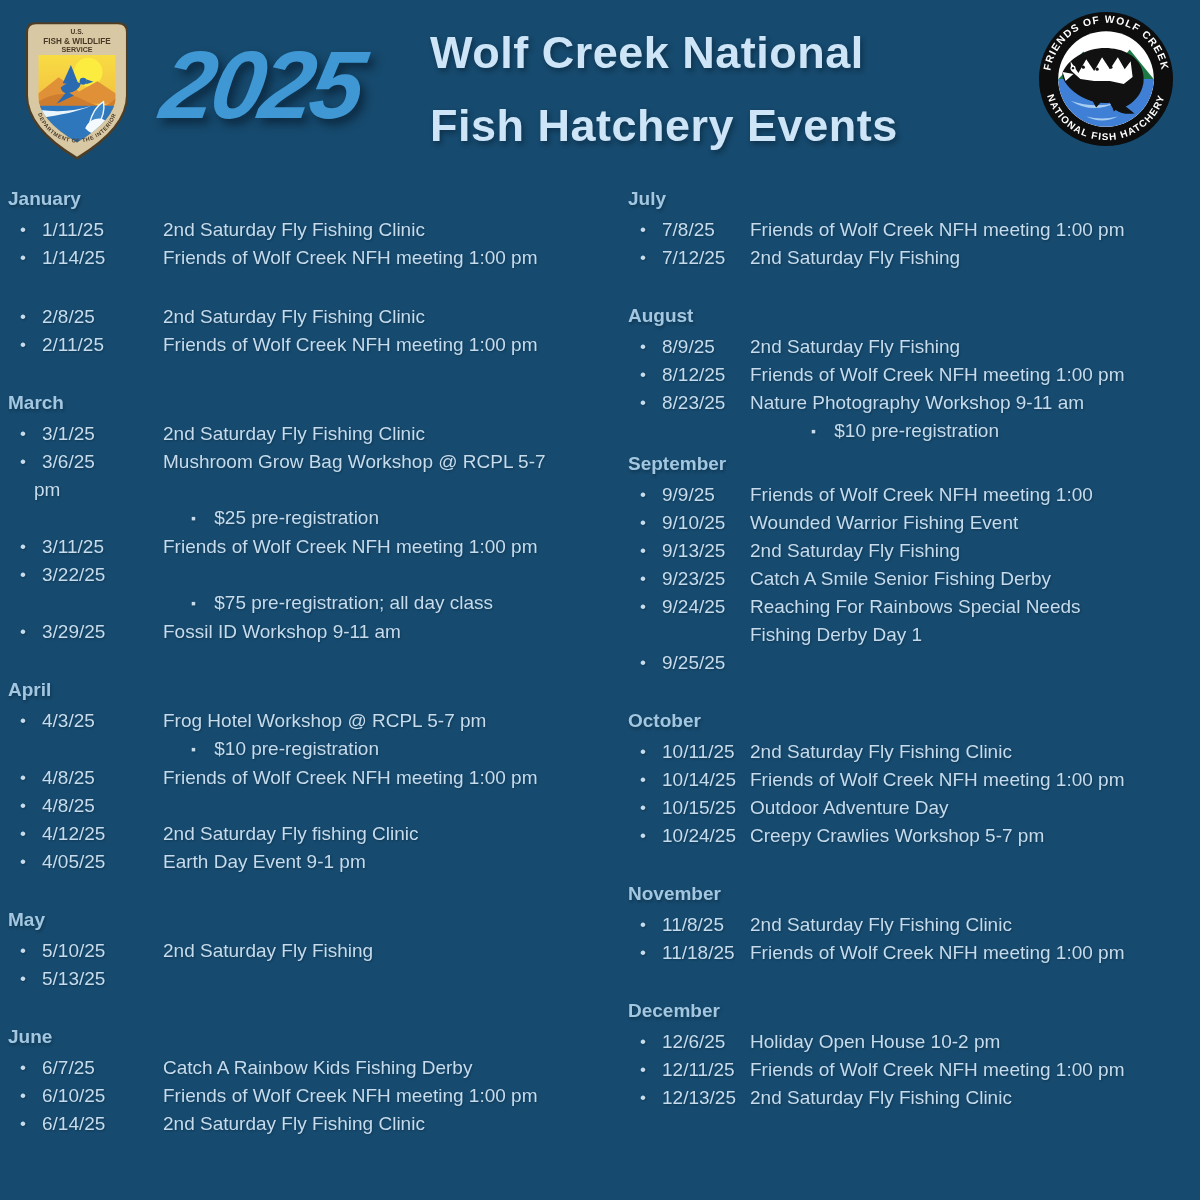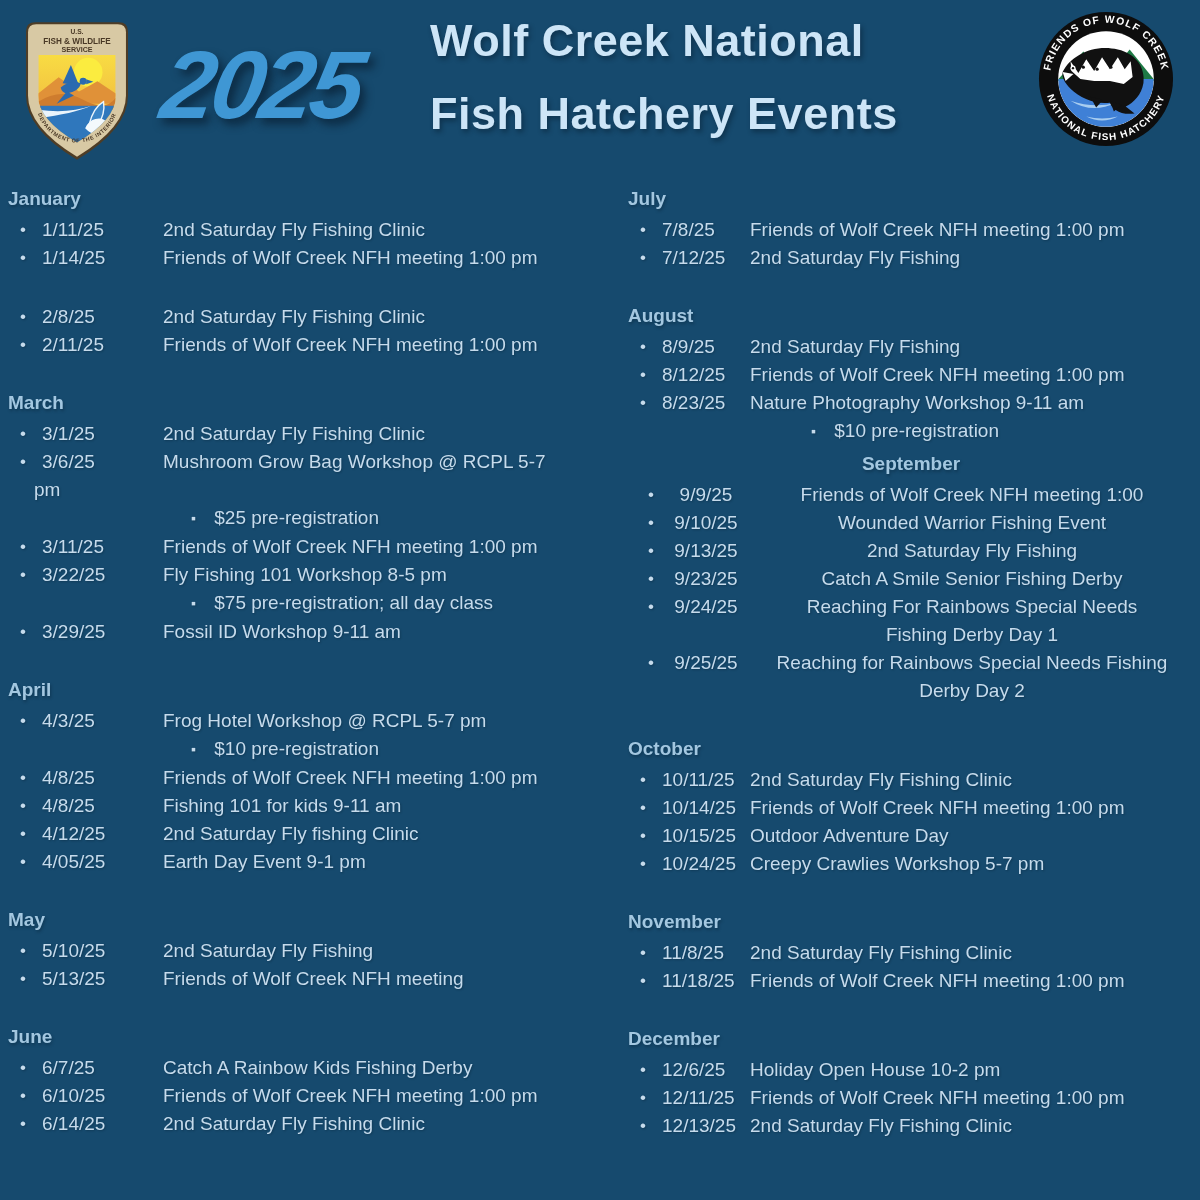--- a/index.html
+++ b/index.html
@@ -23,33 +23,33 @@
   .logo-usfws{position:absolute;left:26px;top:22px;width:102px;height:138px;}
   .logo-friends{position:absolute;left:1037px;top:10px;width:138px;height:138px;}
   .year{
     position:absolute;left:163px;top:30px;
     font-size:96px;font-weight:700;font-style:italic;
     letter-spacing:-4px;color:var(--year);
     transform:skewX(-9deg);
     text-shadow:6px 6px 8px rgba(7,28,46,.65);
   }
   .title{
-    position:absolute;left:430px;top:4px;
+    position:absolute;left:430px;top:16px;
     font-size:45px;font-weight:700;color:var(--title);
     line-height:73px;letter-spacing:.5px;
     text-shadow:2px 3px 5px rgba(4,22,38,.45);
   }
   .title span{display:block;}
 
   
   .column{position:absolute;top:186px;}
   .col-left{left:8px;width:596px;}
   .col-right{left:628px;width:566px;}
   .month{margin-bottom:31px;}
-  .col-right .month:nth-of-type(3){margin-top:-26px;text-align:center;} 
+  .col-right .month:nth-of-type(3){margin-top:-26px;} 
   .month-name{
     font-size:19px;font-weight:700;color:var(--month);
     line-height:25px;margin-bottom:5px;
     text-shadow:1px 2px 3px rgba(4,22,38,.35);
   }
   .events{list-style:none;}
   .events li{
     font-size:19px;line-height:28px;color:var(--body);
     text-shadow:1px 1px 2px rgba(4,22,38,.3);
   }
@@ -210,21 +210,20 @@
 
   <li class="event">
     <span class="dot">•</span>
     <span class="date">3/11/25</span>
     <span class="desc">Friends of Wolf Creek NFH meeting 1:00 pm</span>
   </li>
 
   <li class="event">
     <span class="dot">•</span>
     <span class="date">3/22/25</span>
-    <span class="desc">Fly Fishing 101 Workshop 8-5 pm</span>
   </li>
 
   <li class="sub">
     <span class="sq">▪</span>
     <span class="sub-text">$75 pre-registration; all day class</span>
   </li>
 
   <li class="event">
     <span class="dot">•</span>
     <span class="date">3/29/25</span>
@@ -249,21 +248,20 @@
 
   <li class="event">
     <span class="dot">•</span>
     <span class="date">4/8/25</span>
     <span class="desc">Friends of Wolf Creek NFH meeting 1:00 pm</span>
   </li>
 
   <li class="event">
     <span class="dot">•</span>
     <span class="date">4/8/25</span>
-    <span class="desc">Fishing 101 for kids 9-11 am</span>
   </li>
 
   <li class="event">
     <span class="dot">•</span>
     <span class="date">4/12/25</span>
     <span class="desc">2nd Saturday Fly fishing Clinic</span>
   </li>
 
   <li class="event">
     <span class="dot">•</span>
@@ -278,21 +276,20 @@
     <ul class="events">
   <li class="event">
     <span class="dot">•</span>
     <span class="date">5/10/25</span>
     <span class="desc">2nd Saturday Fly Fishing</span>
   </li>
 
   <li class="event">
     <span class="dot">•</span>
     <span class="date">5/13/25</span>
-    <span class="desc">Friends of Wolf Creek NFH meeting</span>
   </li>
 </ul>
   </div>
 
   <div class="month">
     <h2 class="month-name">June</h2>
     <ul class="events">
   <li class="event">
     <span class="dot">•</span>
     <span class="date">6/7/25</span>
@@ -389,22 +386,20 @@
   <li class="event">
     <span class="dot">•</span>
     <span class="date">9/24/25</span>
     <span class="desc">Reaching For Rainbows Special Needs
 Fishing Derby Day 1</span>
   </li>
 
   <li class="event">
     <span class="dot">•</span>
     <span class="date">9/25/25</span>
-    <span class="desc">Reaching for Rainbows Special Needs Fishing
-Derby Day 2</span>
   </li>
 </ul>
   </div>
 
   <div class="month">
     <h2 class="month-name">October</h2>
     <ul class="events">
   <li class="event">
     <span class="dot">•</span>
     <span class="date">10/11/25</span>

